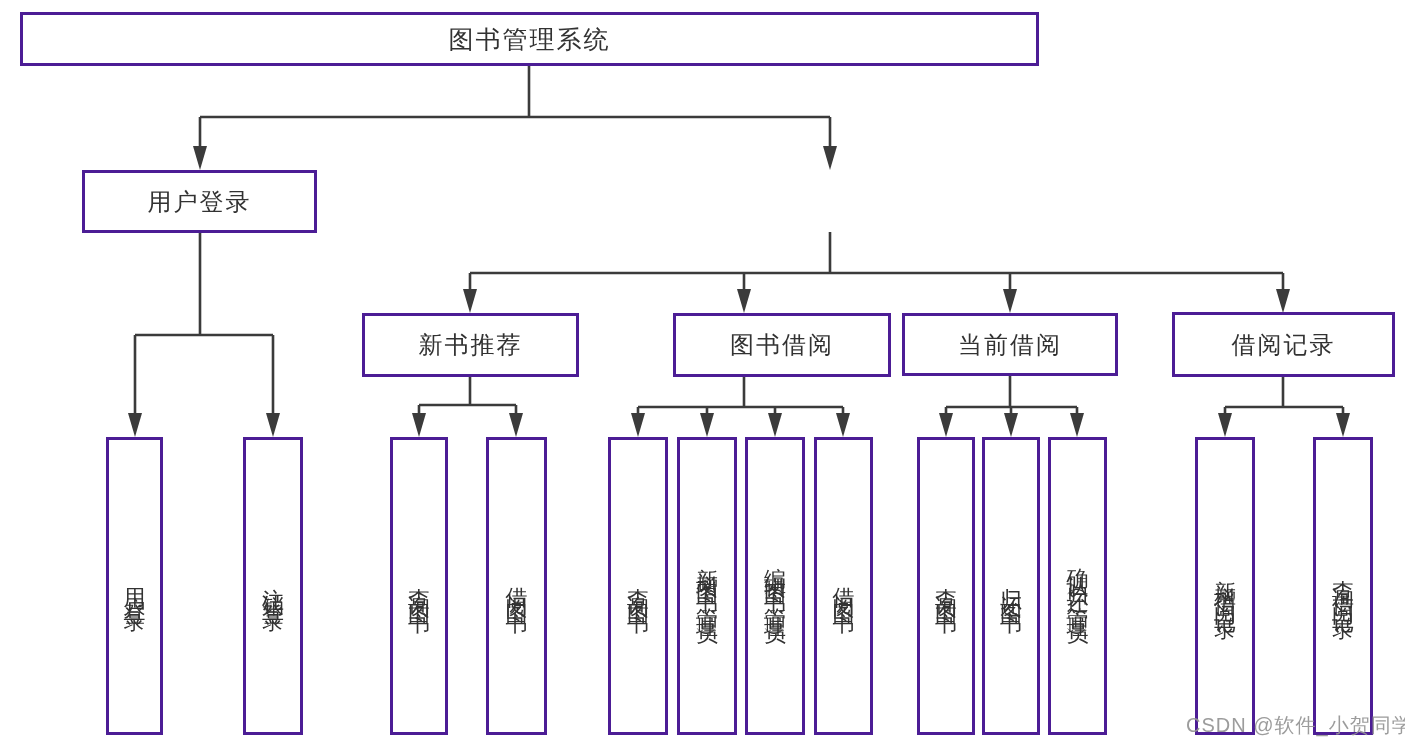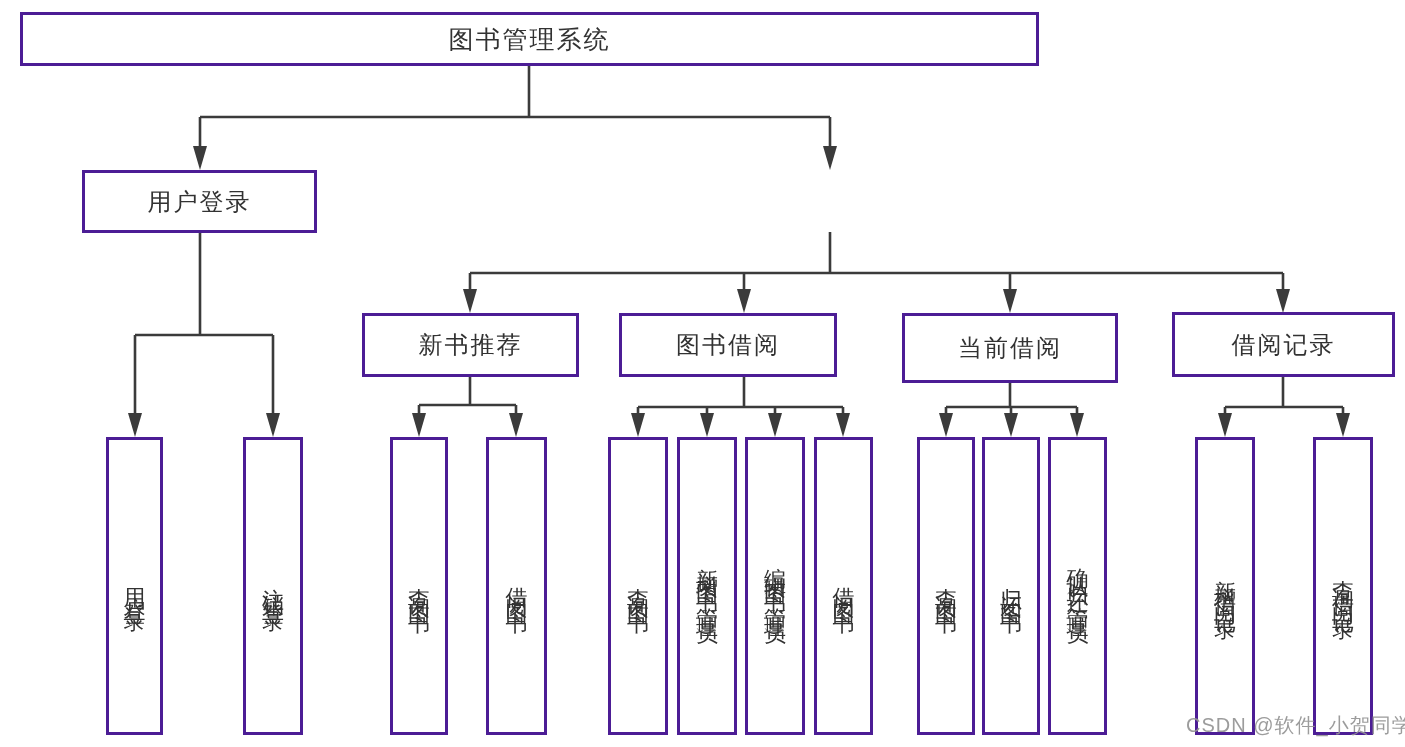--- a/index.html
+++ b/index.html
@@ -101,22 +101,22 @@
       <polygon points="1218,413 1232,413 1225,437"></polygon>
       <polygon points="1336,413 1350,413 1343,437"></polygon>
     </g>
   </svg>
 
   <div class="box h-box root-box" style="left:20px; top:12px; width:1019px; height:54px;">图书管理系统</div>
 
   <div class="box h-box" style="left:82px; top:170px; width:235px; height:63px;">用户登录</div>
 
   <div class="box h-box" style="left:362px; top:313px; width:217px; height:64px;">新书推荐</div>
-  <div class="box h-box" style="left:619px; top:313px; width:218px; height:64px;">图书借阅</div>
-  <div class="box h-box" style="left:902px; top:313px; width:216px; height:70px;">当前借阅</div>
+  <div class="box h-box" style="left:673px; top:313px; width:218px; height:64px;">图书借阅</div>
+  <div class="box h-box" style="left:902px; top:313px; width:216px; height:63px;">当前借阅</div>
   <div class="box h-box" style="left:1172px; top:312px; width:223px; height:65px;">借阅记录</div>
 
   <div class="box v-box" style="left:106px; top:437px; width:57px; height:298px;">
     <span>用户登录</span>
   </div>
   <div class="box v-box" style="left:243px; top:437px; width:60px; height:298px;">
     <span>注销登录</span>
   </div>
 
   <div class="box v-box" style="left:390px; top:437px; width:58px; height:298px;">

